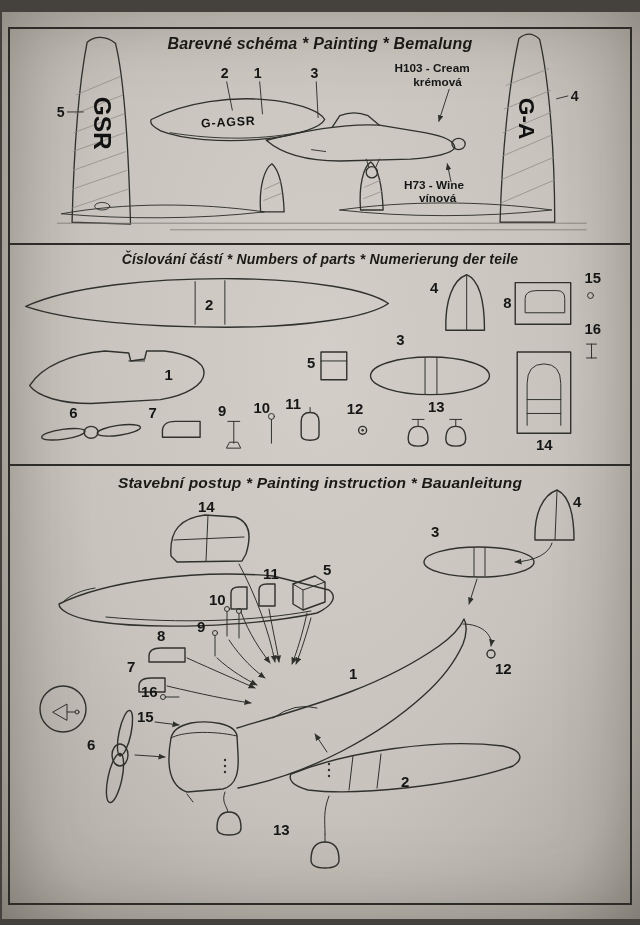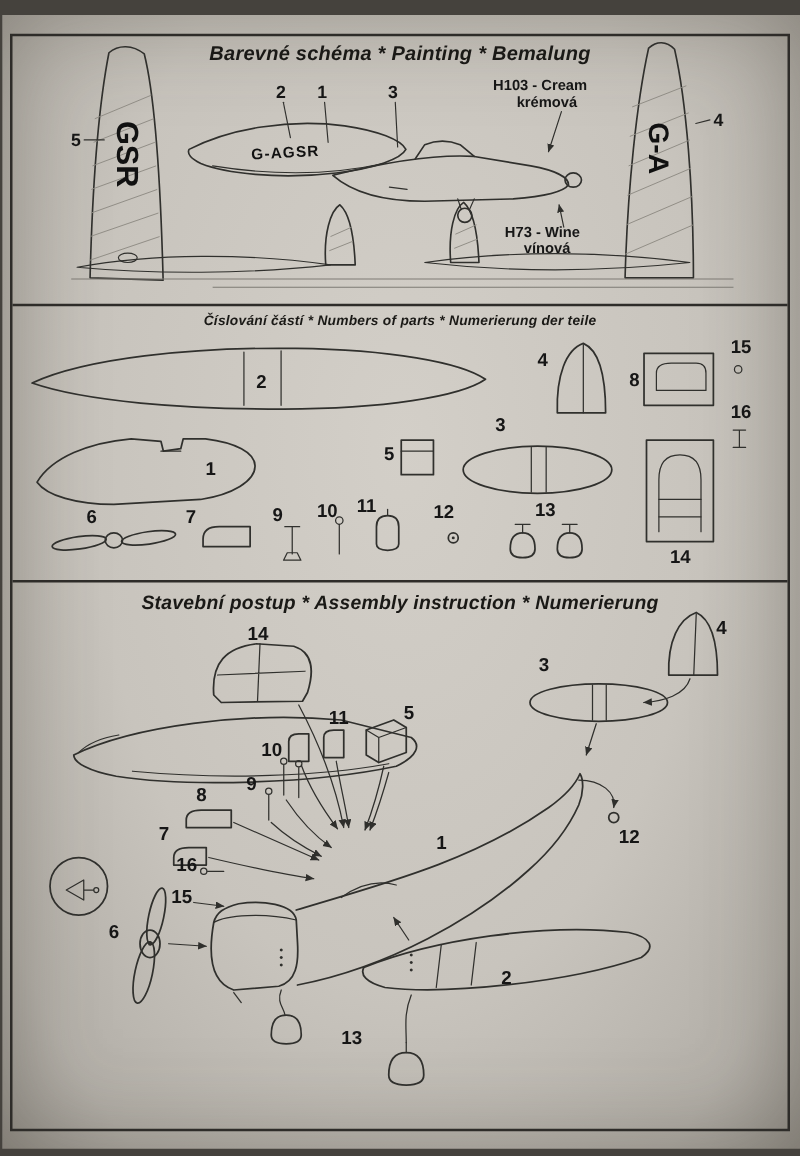--- a/index.html
+++ b/index.html
@@ -8,21 +8,21 @@
   .paper{position:absolute;left:2px;top:12px;right:0;bottom:6px;
     background:radial-gradient(ellipse at 50% 38%,#d3cfc8 0%,#c8c4bd 55%,#b4b0a9 85%,#9e9a93 100%);
     box-shadow:inset 0 0 80px rgba(60,54,46,.38)}
   .frame{position:absolute;left:6px;top:15px;width:624px;height:878px;border:2px solid #2e2c29}
   .panel{position:relative;width:100%}
   .p1{height:216px;border-bottom:2px solid #2e2c29}
   .p2{height:221px;border-bottom:2px solid #2e2c29}
   .p3{height:422px}
   .panel-title{position:absolute;top:6px;left:0;right:0;text-align:center;
     font-weight:bold;font-style:italic;font-size:16px;color:#1a1916;letter-spacing:.2px;z-index:2}
-  .p2 .panel-title{font-size:11px}
+  .p2 .panel-title{font-size:14px}
   .p3 .panel-title{top:8px;font-size:15.5px}
   svg.draw{position:absolute;left:0;top:0;width:100%;height:100%}
   .ln{fill:none;stroke:#30302d;stroke-width:1.4;stroke-linecap:round;stroke-linejoin:round}
   .thin{stroke-width:1}
   .faint{stroke:#7e7b74;stroke-width:.9}
   .hatch{fill:none;stroke:#8d8a83;stroke-width:.8}
   .num{font-family:"Liberation Sans",sans-serif;font-weight:bold;font-size:15px;fill:#161616;font-style:normal}
   .cap{font-family:"Liberation Sans",sans-serif;font-weight:bold;font-size:12.5px;fill:#161616}
   .reg{font-family:"Liberation Sans",sans-serif;font-weight:bold;fill:#111}
   .dot{fill:#2f2f2c;stroke:none}
@@ -205,21 +205,21 @@
           <text class="num" x="418" y="169">13</text>
           <path class="ln thin" d="M408,176 L408,183 M402,176 L414,176"></path>
           <path class="ln" d="M398,196 Q398,183 408,183 Q418,183 418,196 Q418,203 408,203 Q398,203 398,196 Z"></path>
           <path class="ln thin" d="M446,176 L446,183 M440,176 L452,176"></path>
           <path class="ln" d="M436,196 Q436,183 446,183 Q456,183 456,196 Q456,203 446,203 Q436,203 436,196 Z"></path>
         </g>
       </svg>
     </section>
 
     <section class="panel p3">
-      <div class="panel-title">Stavební postup * Assembly instruction * Numerierung</div>
+      <div class="panel-title">Stavební postup * Painting instruction * Bauanleitung</div>
       <svg class="draw" viewBox="0 0 618 422">
         <defs>
           <marker id="ar3" markerWidth="9" markerHeight="8" refX="6.5" refY="3" orient="auto">
             <path d="M0,0L7,3L0,6Z" fill="#2f2f2c"></path>
           </marker>
         </defs>
 
         <g>
           <text class="num" x="187" y="46">14</text>
           <path class="ln" d="M160,90 C158,64 170,52 194,49 L224,51 C240,56 240,72 235,88 L231,95 L166,96 Z"></path>

